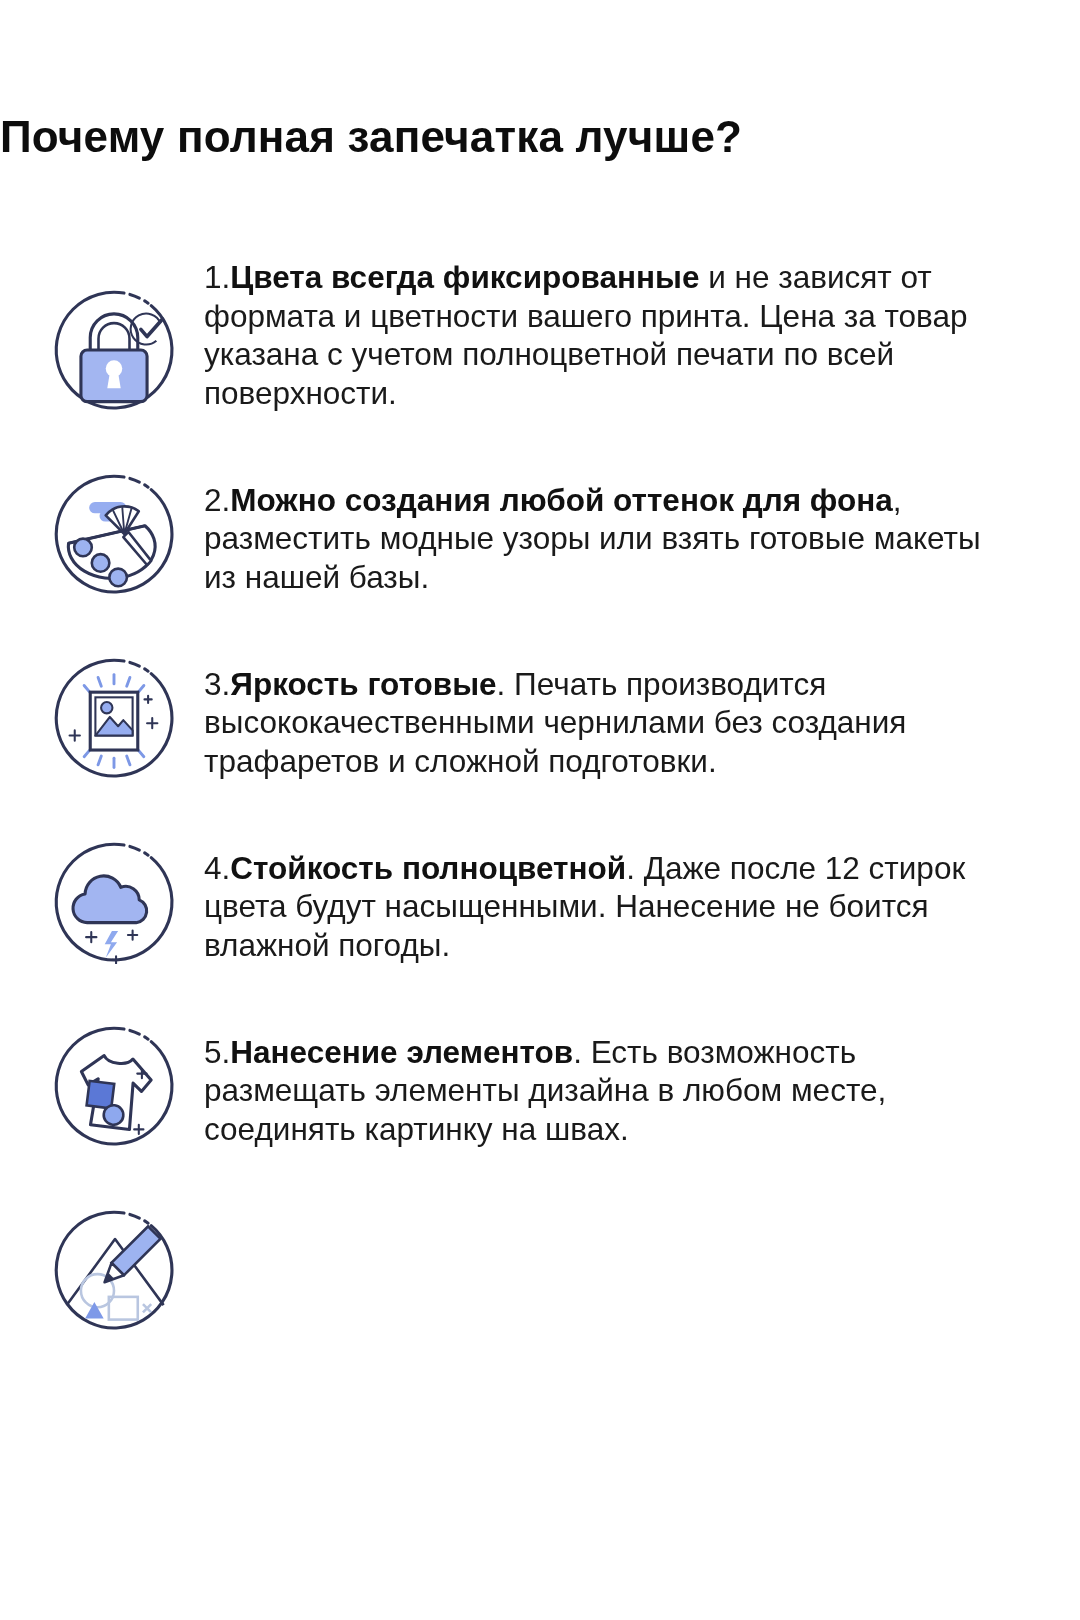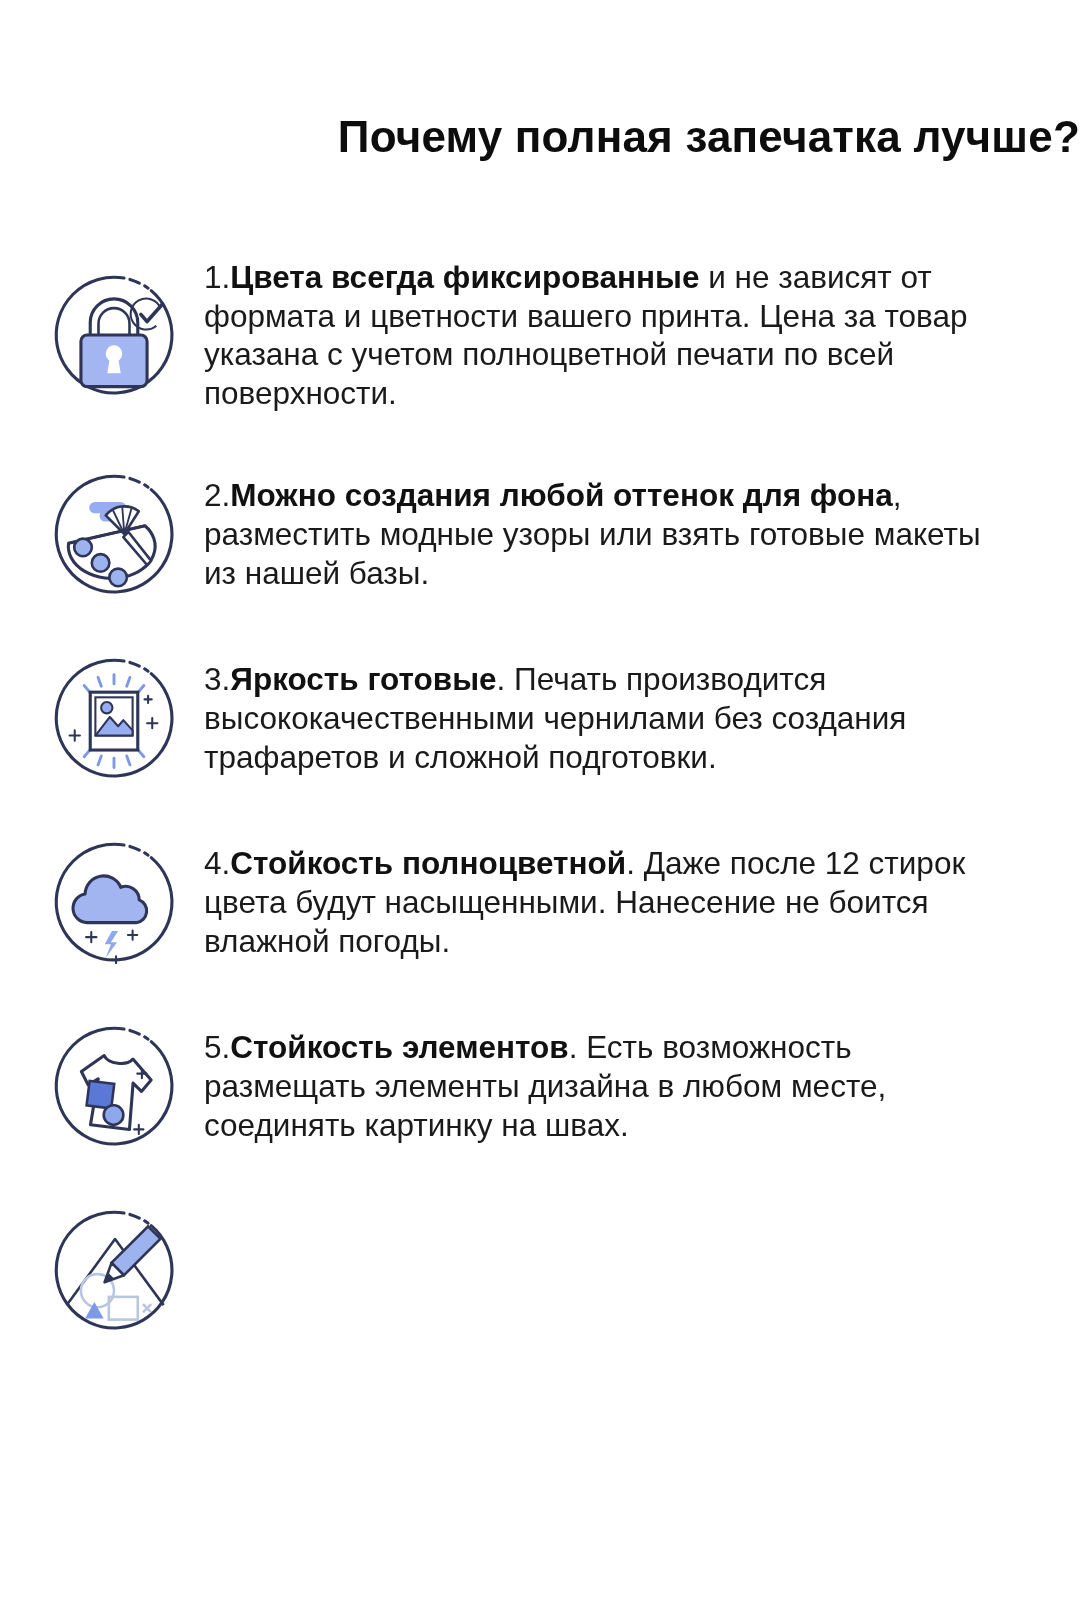--- a/index.html
+++ b/index.html
@@ -2,26 +2,26 @@
 <html lang="ru"><head>
 <meta charset="utf-8">
 <style>
   html,body{margin:0;padding:0;background:#ffffff;}
   .page{
     width:1080px;height:1620px;background:#ffffff;overflow:hidden;
     font-family:"Liberation Sans","DejaVu Sans",sans-serif;color:#1a1a1a;
     position:relative;box-sizing:border-box;
   }
   .title{
-    margin:0;padding-top:112px;text-align:right;
+    margin:0;padding-top:112px;text-align:left;
     font-size:44px;font-weight:700;color:#0d0d0d;letter-spacing:.2px;
   }
   .items{margin-top:96px;}
   .item{
-    display:flex;align-items:center;gap:28px;
+    display:flex;align-items:flex-end;gap:28px;
     padding-left:52px;padding-right:40px;margin-bottom:60px;
   }
   .icon{width:124px;height:124px;flex:0 0 124px;}
   .text{
     font-size:31.5px;line-height:1.225;max-width:780px;margin:0;
     color:#1a1a1a;
   }
   .text b{font-weight:700;color:#111;}
   svg{display:block;}
 </style>
@@ -132,21 +132,21 @@
           <path d="M46 32 L26 50 L34 62 L43 55 L41 100 L79 100 L77 55 L86 62 L94 50 L74 32 a15 9 0 0 1 -28 0 Z" fill="#ffffff" stroke="#2f3556" stroke-width="3" stroke-linejoin="round"></path>
           <rect x="35" y="58" width="24" height="24" fill="#5b78d6" stroke="#2f3556" stroke-width="2.5"></rect>
           <circle cx="62" cy="88" r="9.5" fill="#8ea8ee" stroke="#2f3556" stroke-width="2.5"></circle>
         </g>
         <g stroke="#2f3556" stroke-width="2" stroke-linecap="round">
           <path d="M82.5 48 h9 M87 43.5 v9"></path>
           <path d="M79.5 102 h9 M84 97.5 v9"></path>
         </g>
       </svg>
       <p class="text">
-        <span>5.</span><b>Стойкость элементов</b><span>. Есть возможность размещать элементы дизайна в любом месте, соединять картинку на швах.</span>
+        <span>5.</span><b>Нанесение элементов</b><span>. Есть возможность размещать элементы дизайна в любом месте, соединять картинку на швах.</span>
       </p>
     </div>
 
     <div class="item">
       <svg class="icon" viewBox="0 0 120 120">
         <use href="#ring"></use>
         <path d="M15 93 L61 30 L108 94" fill="none" stroke="#2f3556" stroke-width="2.5" stroke-linejoin="round"></path>
         <g stroke="#b9c6e0" stroke-width="2.5" fill="none">
           <circle cx="44" cy="80" r="16"></circle>
           <rect x="55" y="86" width="28" height="22"></rect>

